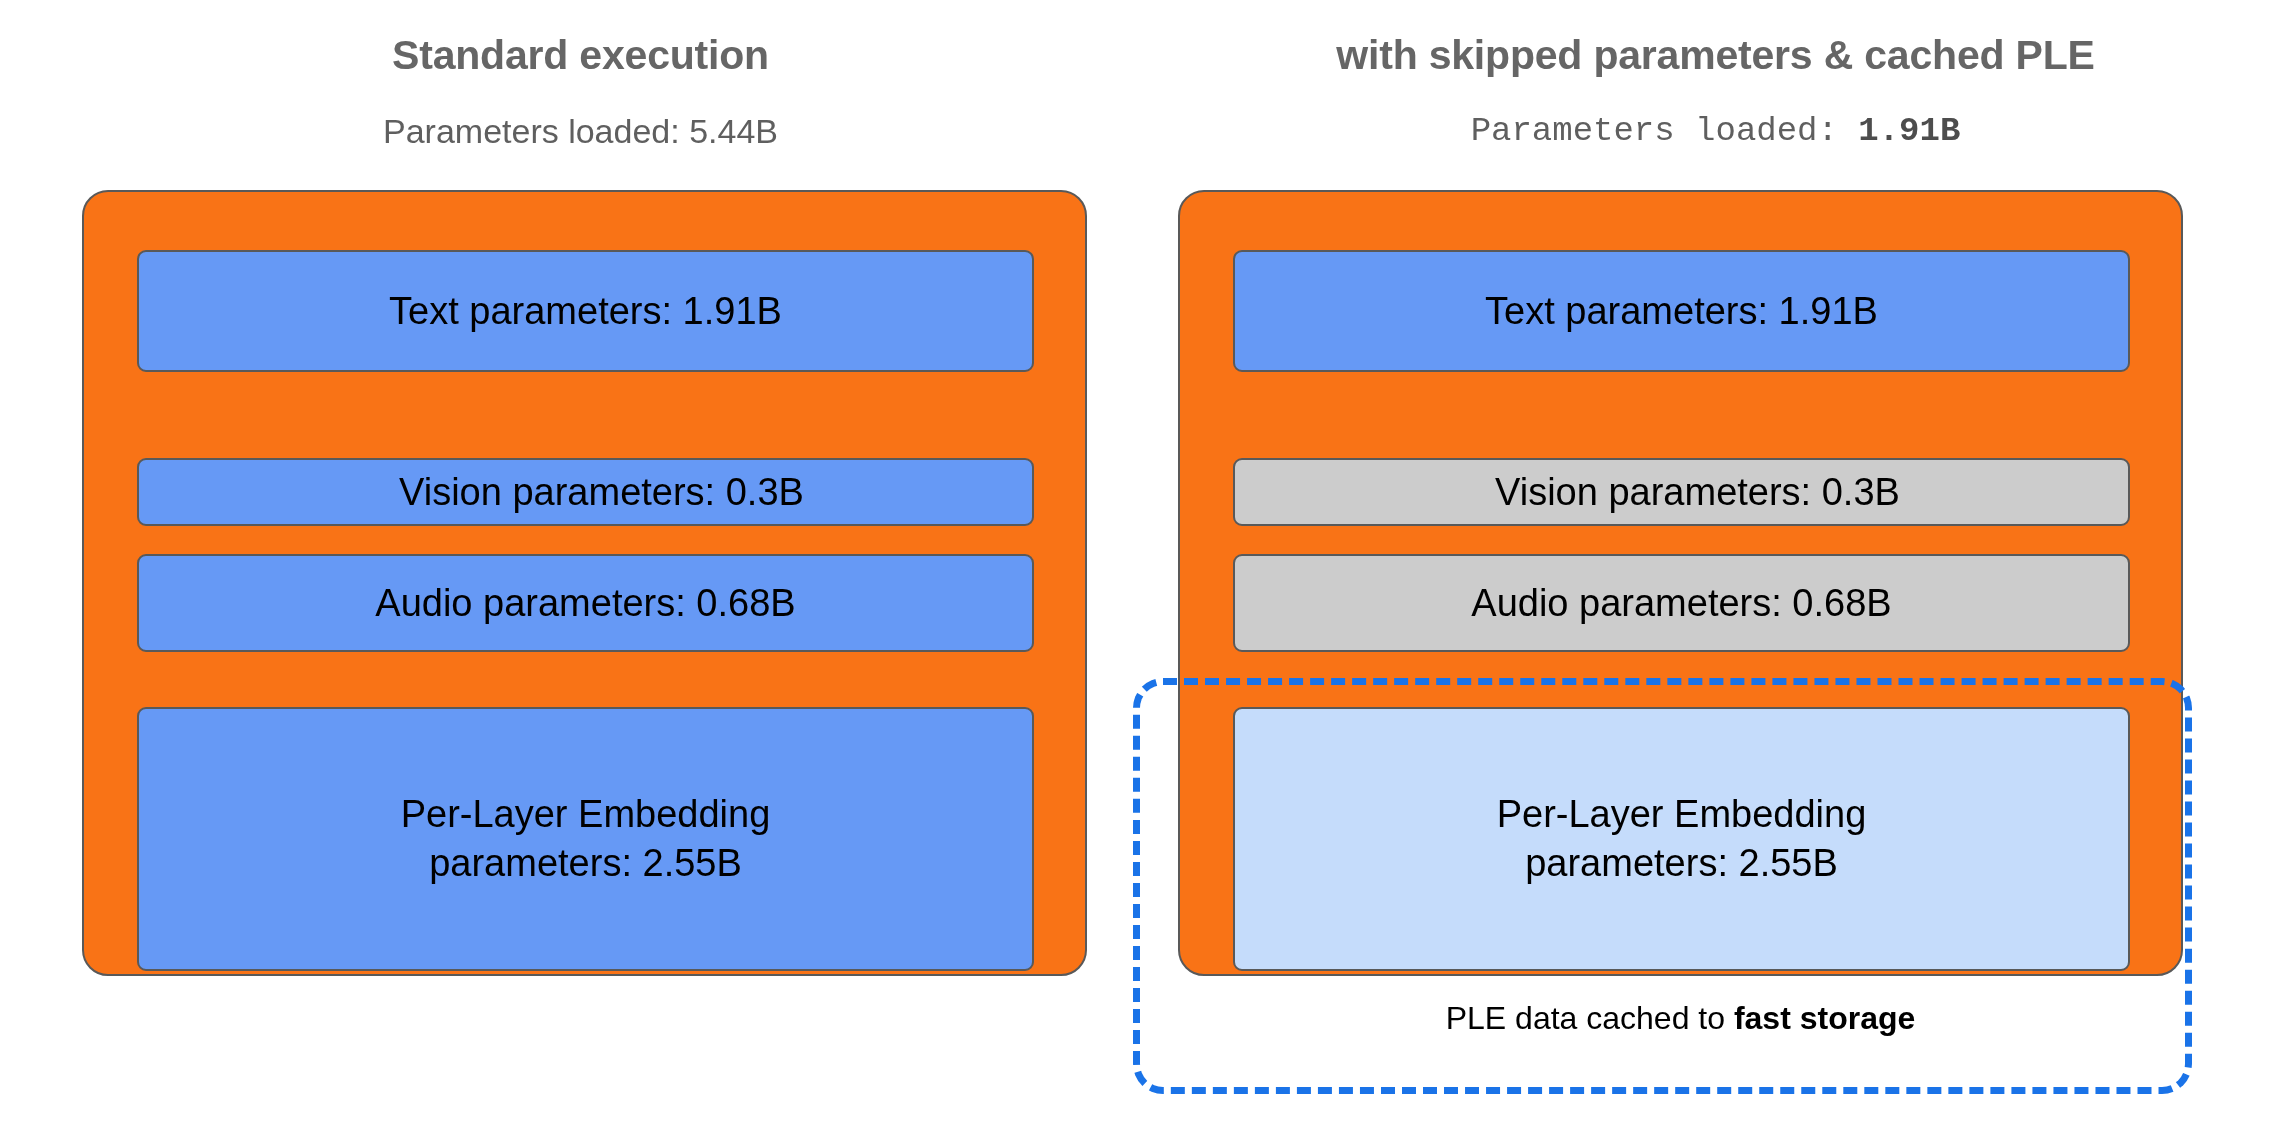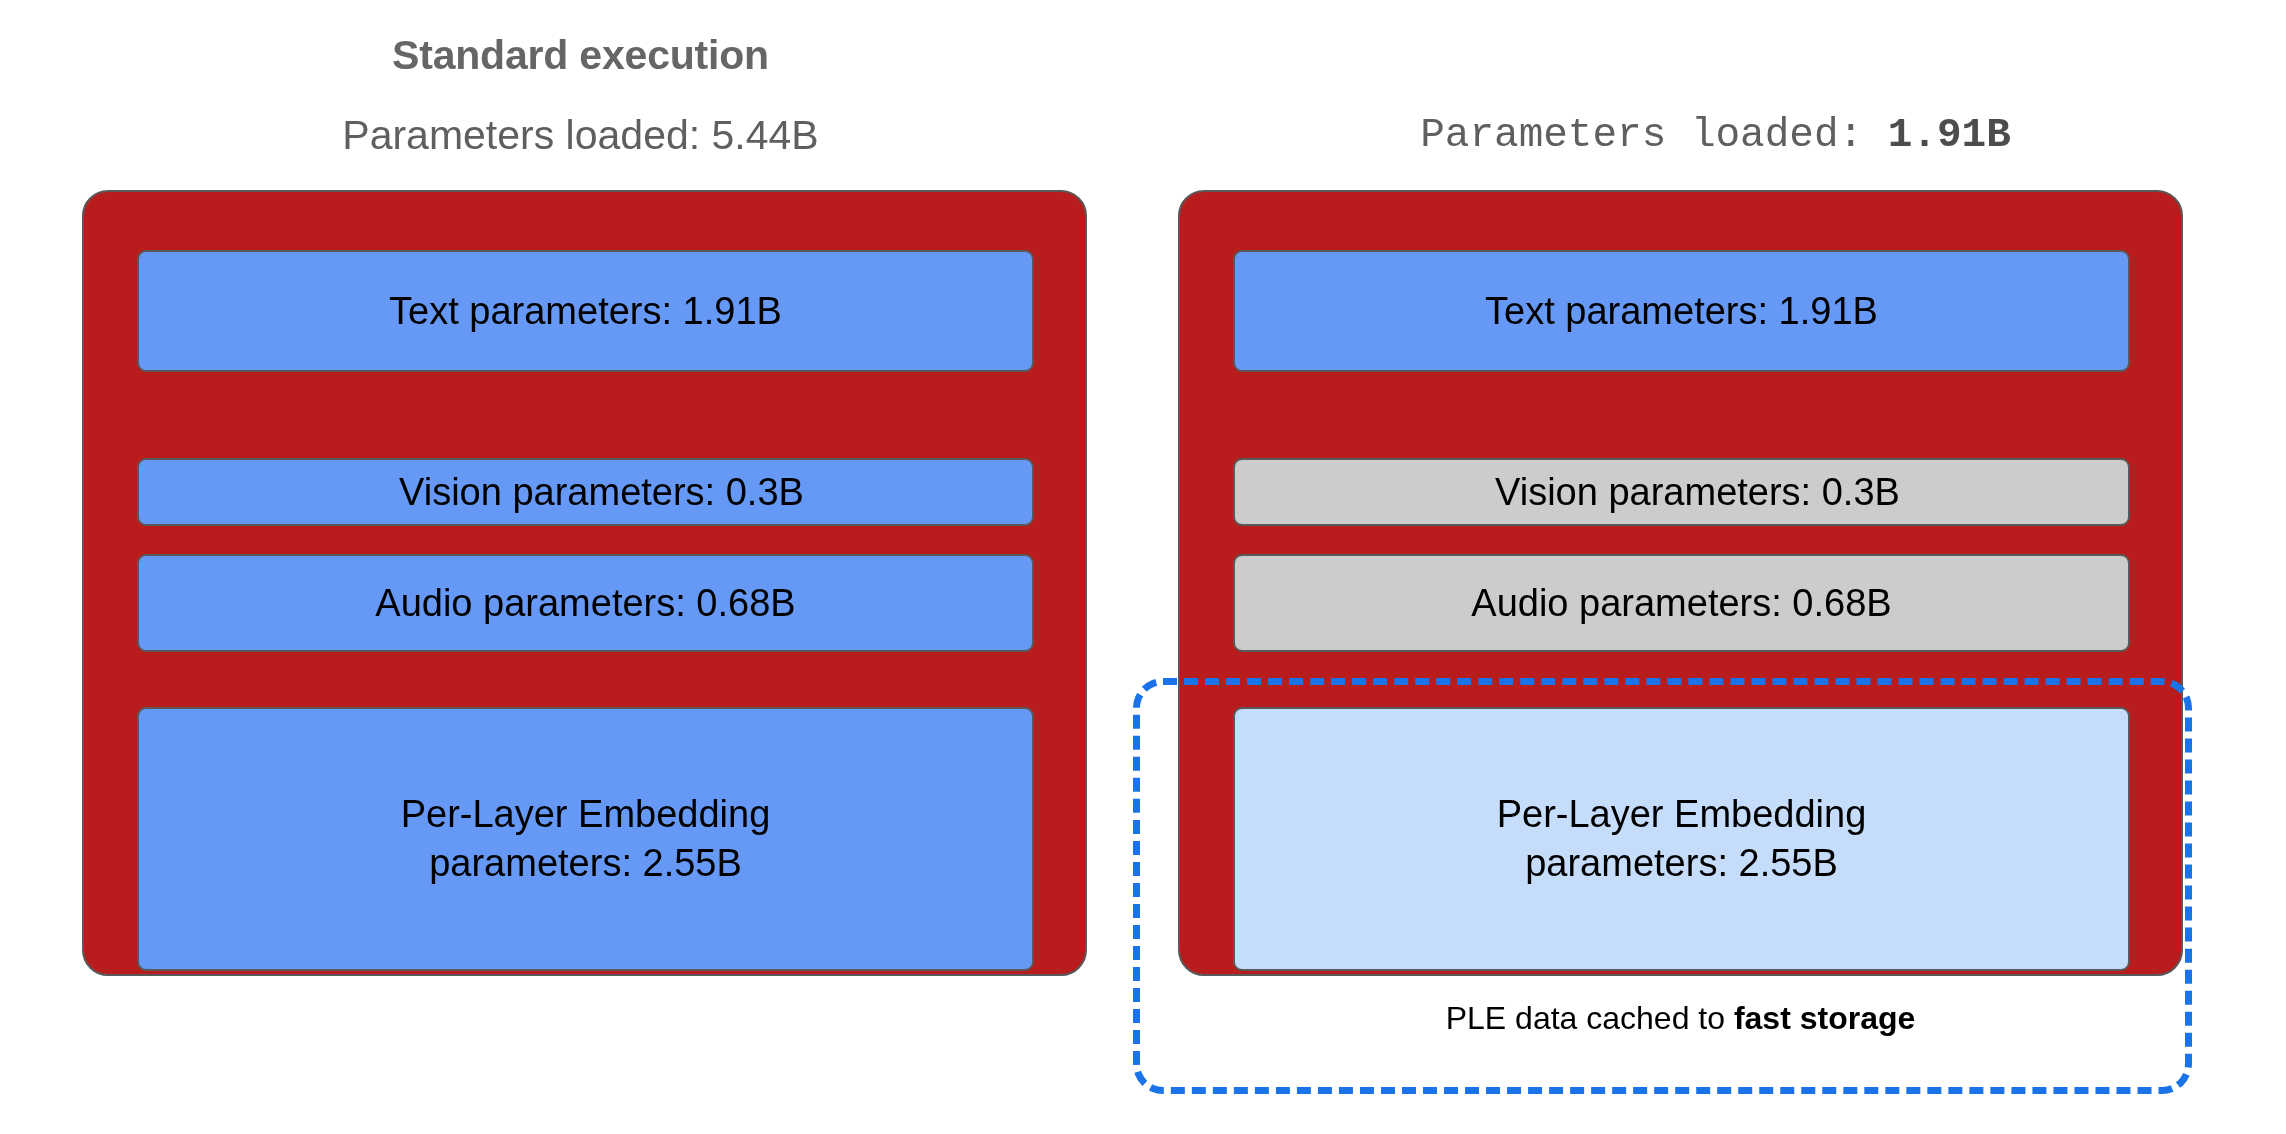--- a/index.html
+++ b/index.html
@@ -39,31 +39,31 @@
   #column-standard .col-title { top: 32px; }
   #column-cached   .col-title { top: 32px; }
 
   .col-subtitle {
     position: absolute;
     left: 0;
     right: 0;
     text-align: center;
     color: #5f5f5f;
     font-weight: normal;
-    font-size: 41px;
+    font-size: 34px;
     white-space: nowrap;
   }
   #column-standard .col-subtitle { top: 112px; }
   #column-cached   .col-subtitle { top: 112px; font-family: Liberation Mono, monospace; }
   .col-subtitle .strong { font-weight: bold; color: #4d4d4d; }
 
   
   .panel {
     position: absolute;
-    background: #b91c1c;
+    background: #f97316;
     border: 2px solid #595959;
     border-radius: 26px;
     box-sizing: border-box;
   }
   #panel-standard {
     left: 74px;  top: 190px;
     width: 1005px; height: 786px;
   }
   #panel-cached {
     left: 1178px; top: 190px;
@@ -138,20 +138,21 @@
     <div class="param-box box-vision fill-blue">Vision parameters: 0.3B</div>
     <div class="param-box box-audio fill-blue">Audio parameters: 0.68B</div>
     <div class="param-box box-ple fill-blue">Per-Layer Embedding
 parameters: 2.55B</div>
   </div>
 
 </div>
 
 <div class="column" id="column-cached">
 
+  <div class="col-title">with skipped parameters &amp; cached PLE</div>
 
   <div class="col-subtitle">
     <span>Parameters loaded: </span><span class="strong">1.91B</span>
   </div>
 
 </div>
 
 <div class="panel" id="panel-cached">
   <div class="param-box box-text fill-blue">Text parameters: 1.91B</div>
   <div class="param-box box-vision fill-gray">Vision parameters: 0.3B</div>

